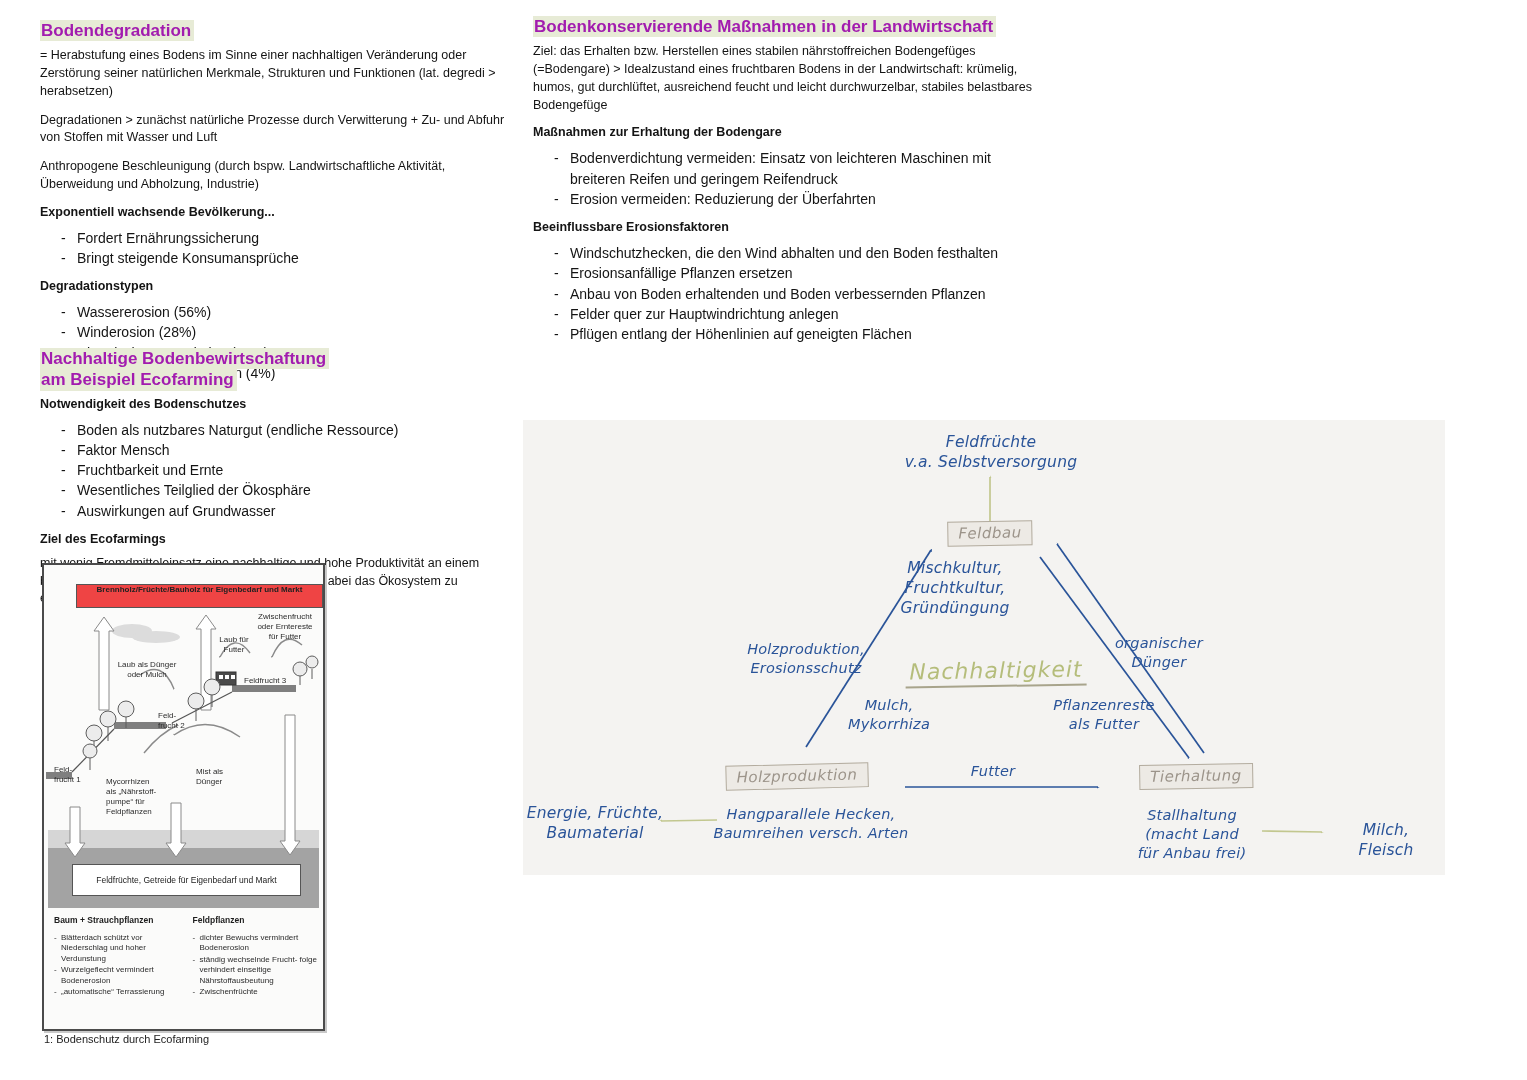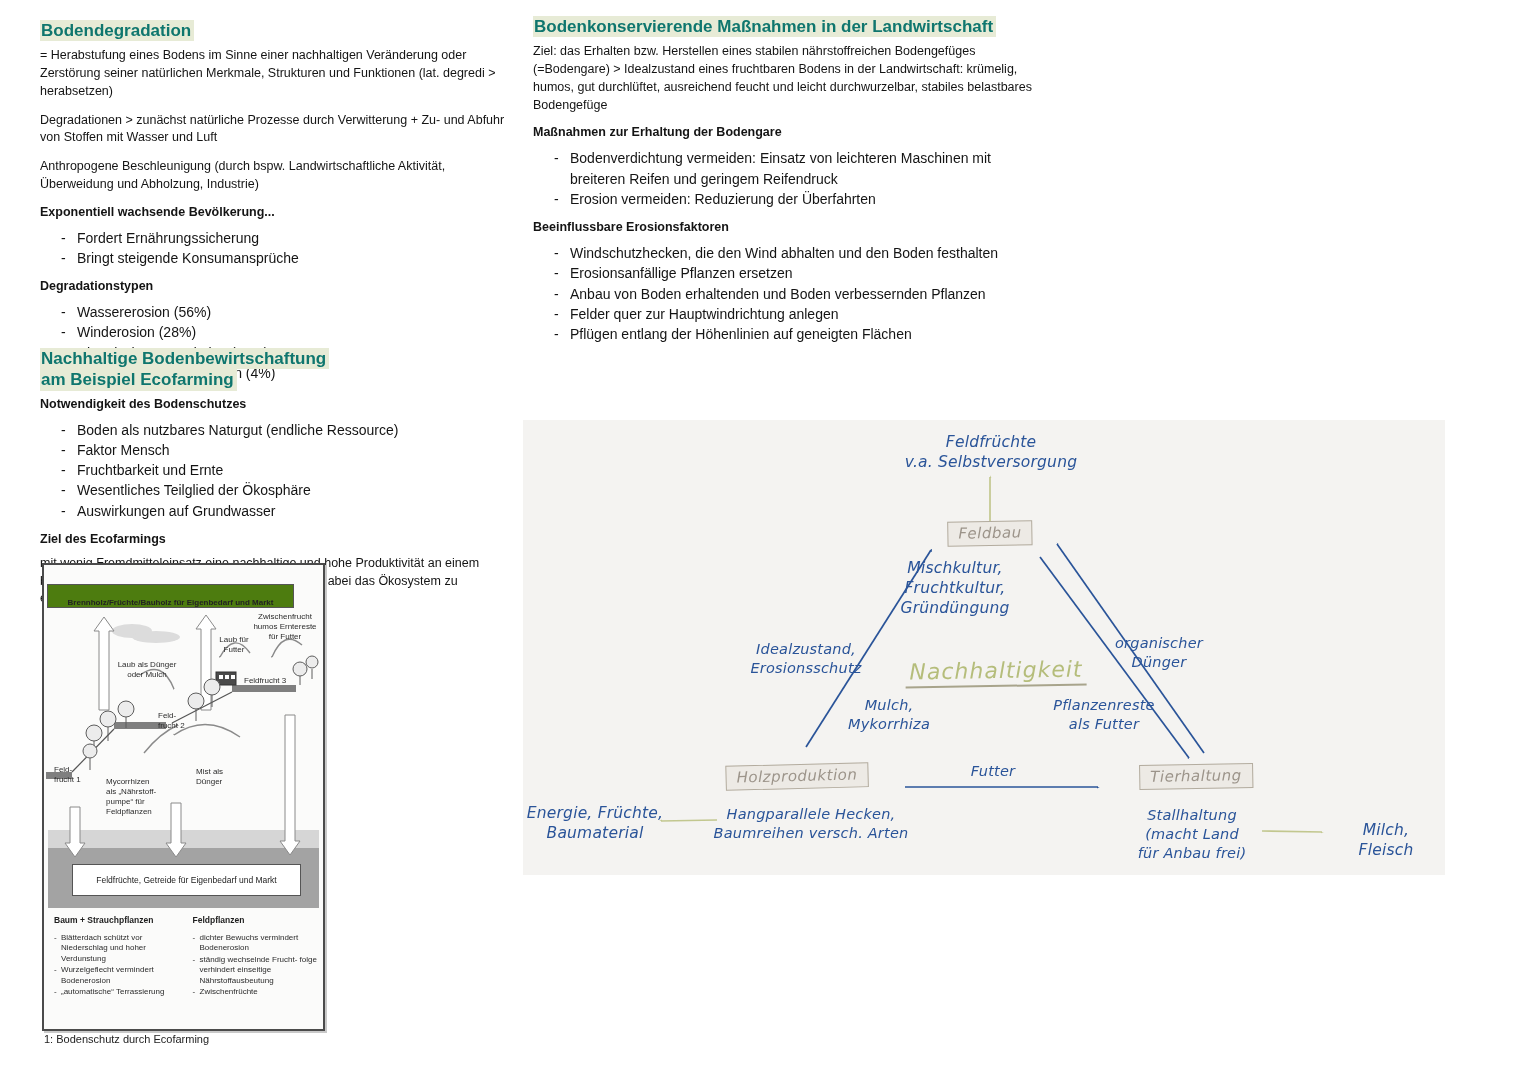--- a/index.html
+++ b/index.html
@@ -1,31 +1,31 @@
 <!DOCTYPE html>
 <html><head>
 <meta charset="utf-8">
 <style>
   html,body{margin:0;padding:0;background:#fff;}
   #page{position:relative;width:1527px;height:1080px;background:#ffffff;overflow:hidden;
         font-family:"Liberation Sans","DejaVu Sans",sans-serif;color:#141414;}
   .sec{position:absolute;}
-  h1{font-size:17px;line-height:1.25;margin:0 0 6px 0;font-weight:bold;color:#0f766e;}
+  h1{font-size:17px;line-height:1.25;margin:0 0 6px 0;font-weight:bold;color:#a21caf;}
   .hl{background:#e7ebd6;padding:0 3px 0 1px;display:inline-block;}
   .p{font-size:12.5px;line-height:1.42;margin:0 0 11px 0;}
   .sub{font-size:12.5px;font-weight:bold;margin:2px 0 9px 0;}
   ul.dash{list-style:none;margin:0 0 11px 0;padding:0;font-size:14px;line-height:1.45;}
   ul.dash li{position:relative;padding-left:37px;}
   ul.dash li::before{content:"-";position:absolute;left:21px;top:0;}
   
   #figure{position:absolute;left:42px;top:563px;width:283px;height:468px;background:#fbfbfa;
           border:2px solid #4b4b4b;box-sizing:border-box;box-shadow:2px 2px 0 #c9c9c9;}
   #figure .flabel{position:absolute;font-size:8px;line-height:1.25;color:#2b2b2b;white-space:pre-line;}
-  #fig-topbox{position:absolute;left:3px;top:19px;width:245px;height:22px;border:1.3px solid #555;
-          display:flex;align-items:flex-end;justify-content:center;background:#4d7c0f;}
+  #fig-topbox{position:absolute;left:32px;top:19px;width:245px;height:22px;border:1.3px solid #555;
+          display:flex;align-items:flex-start;justify-content:center;background:#ef4444;}
   #fig-topbox span{font-size:8px;font-weight:bold;white-space:nowrap;color:#222;}
   #fig-bottombox{position:absolute;left:28px;top:299px;width:227px;height:30px;border:1.3px solid #555;
           background:#fff;display:flex;align-items:center;justify-content:center;z-index:3;}
   #fig-bottombox span{font-size:8.5px;white-space:nowrap;color:#222;}
   #fig-cols{position:absolute;left:10px;top:350px;width:263px;display:flex;gap:14px;}
   .fig-col{flex:1;}
   .fig-col .ct{font-size:8.5px;font-weight:bold;margin-bottom:8px;color:#1d1d1d;}
   .fig-col .ci{font-size:8px;line-height:1.3;position:relative;padding-left:7px;margin-bottom:1px;color:#2b2b2b;}
   .fig-col .ci::before{content:"-";position:absolute;left:0;top:0;}
   #figure-caption{position:absolute;left:44px;top:1033px;font-size:11px;color:#222;}
@@ -167,21 +167,21 @@
         <path d="M206,88 Q190,66 176,92" marker-end="url(#gmark)"></path>
         <path d="M258,80 Q240,64 228,92" marker-end="url(#gmark)"></path>
         <path d="M196,172 Q162,148 130,170" marker-end="url(#gmark)"></path>
         <path d="M100,188 Q116,168 134,160" marker-end="url(#gmark)"></path>
       </g>
     </svg>
     <div id="fig-topbox">
         <span>Brennholz/Früchte/Bauholz für Eigenbedarf und Markt</span>
       </div>
     <span class="flabel" style="left:205px;top:47px;width:72px;text-align:center;">Zwischenfrucht
-humos Erntereste
+oder Erntereste
 für Futter</span>
     <span class="flabel" style="left:168px;top:70px;width:44px;text-align:center;">Laub für
 Futter</span>
     <span class="flabel" style="left:62px;top:95px;width:82px;text-align:center;">Laub als Dünger
 oder Mulch</span>
     <span class="flabel" style="left:200px;top:111px;width:60px;">Feldfrucht 3</span>
     <span class="flabel" style="left:114px;top:146px;width:42px;">Feld-
 frucht 2</span>
     <span class="flabel" style="left:10px;top:200px;width:36px;">Feld-
 frucht 1</span>
@@ -240,21 +240,21 @@
     </svg>
 
     <div class="hand big" style="left:468px;top:12px;">Feldfrüchte
 v.a. Selbstversorgung</div>
     <div class="nodebox" style="left:467px;top:101px;">Feldbau</div>
     <div class="hand big" style="left:432px;top:138px;">Mischkultur,
 Fruchtkultur,
 Gründüngung</div>
     <div class="hand" style="left:636px;top:214px;">organischer
 Dünger</div>
-    <div class="hand" style="left:283px;top:220px;">Idealzustand,
+    <div class="hand" style="left:283px;top:220px;">Holzproduktion,
 Erosionsschutz</div>
     <div id="dg-center" style="left:473px;top:238px;">Nachhaltigkeit</div>
     <div class="hand" style="left:366px;top:276px;">Mulch,
 Mykorrhiza</div>
     <div class="hand" style="left:581px;top:276px;">Pflanzenreste
 als Futter</div>
     <div class="nodebox" style="left:274px;top:344px;transform:translateX(-50%) rotate(-1.5deg);">Holzproduktion</div>
     <div class="hand" style="left:470px;top:342px;">Futter</div>
     <div class="nodebox" style="left:673px;top:344px;">Tierhaltung</div>
     <div class="hand big" style="left:72px;top:383px;">Energie, Früchte,

